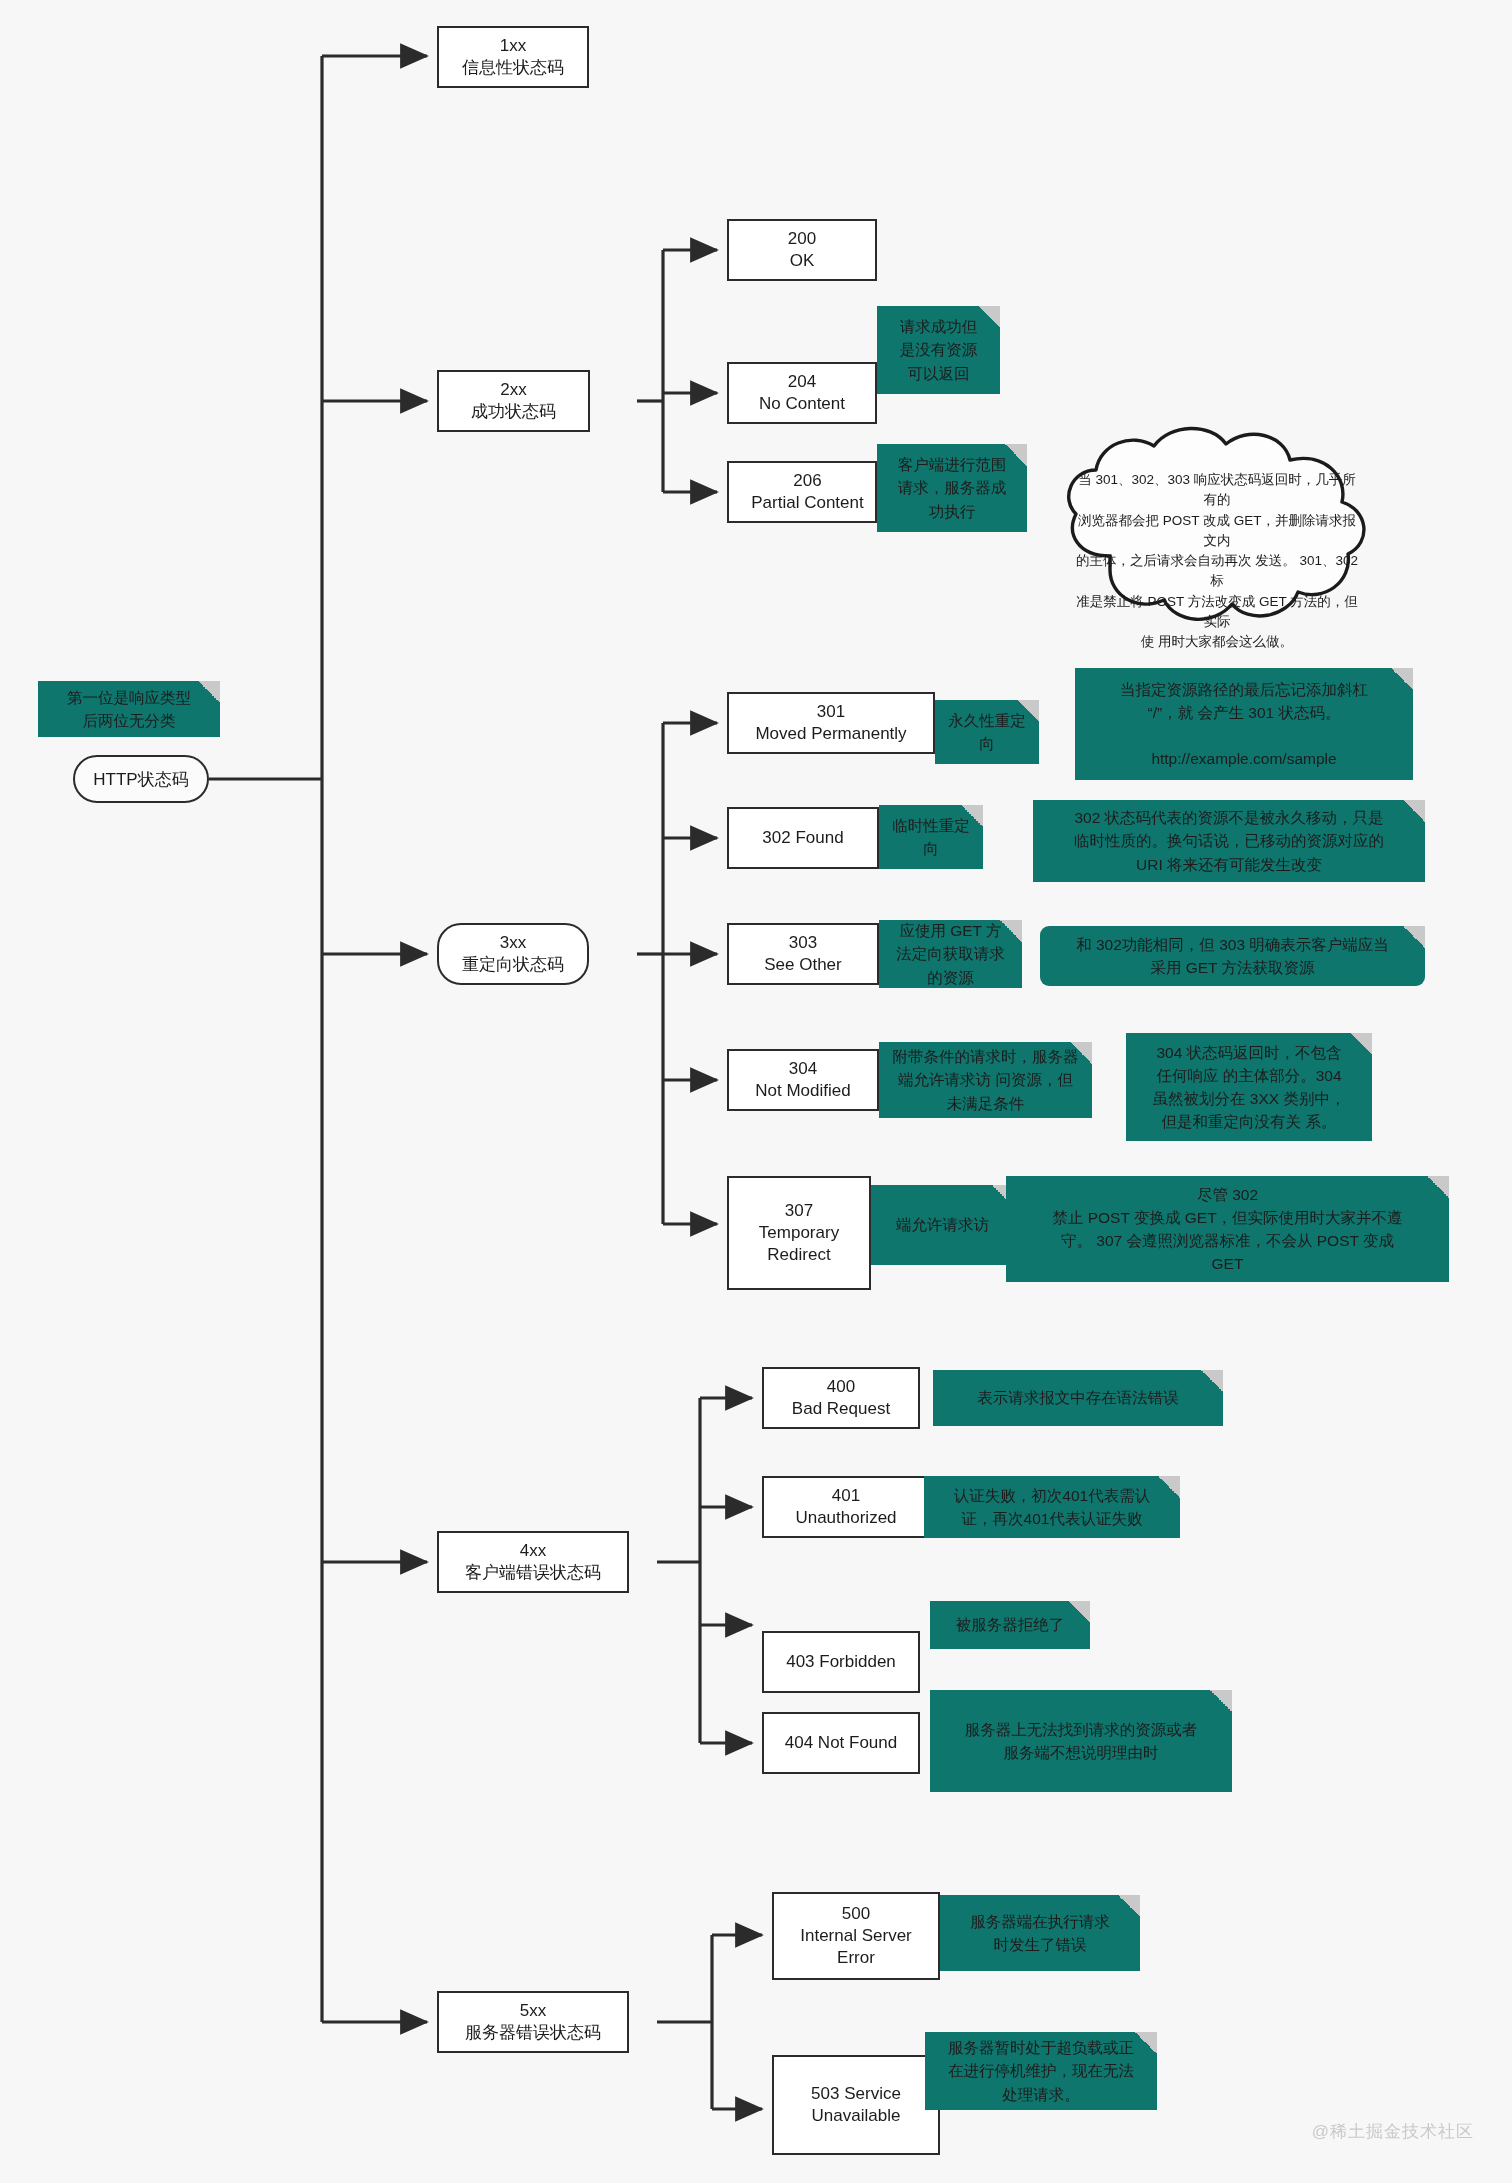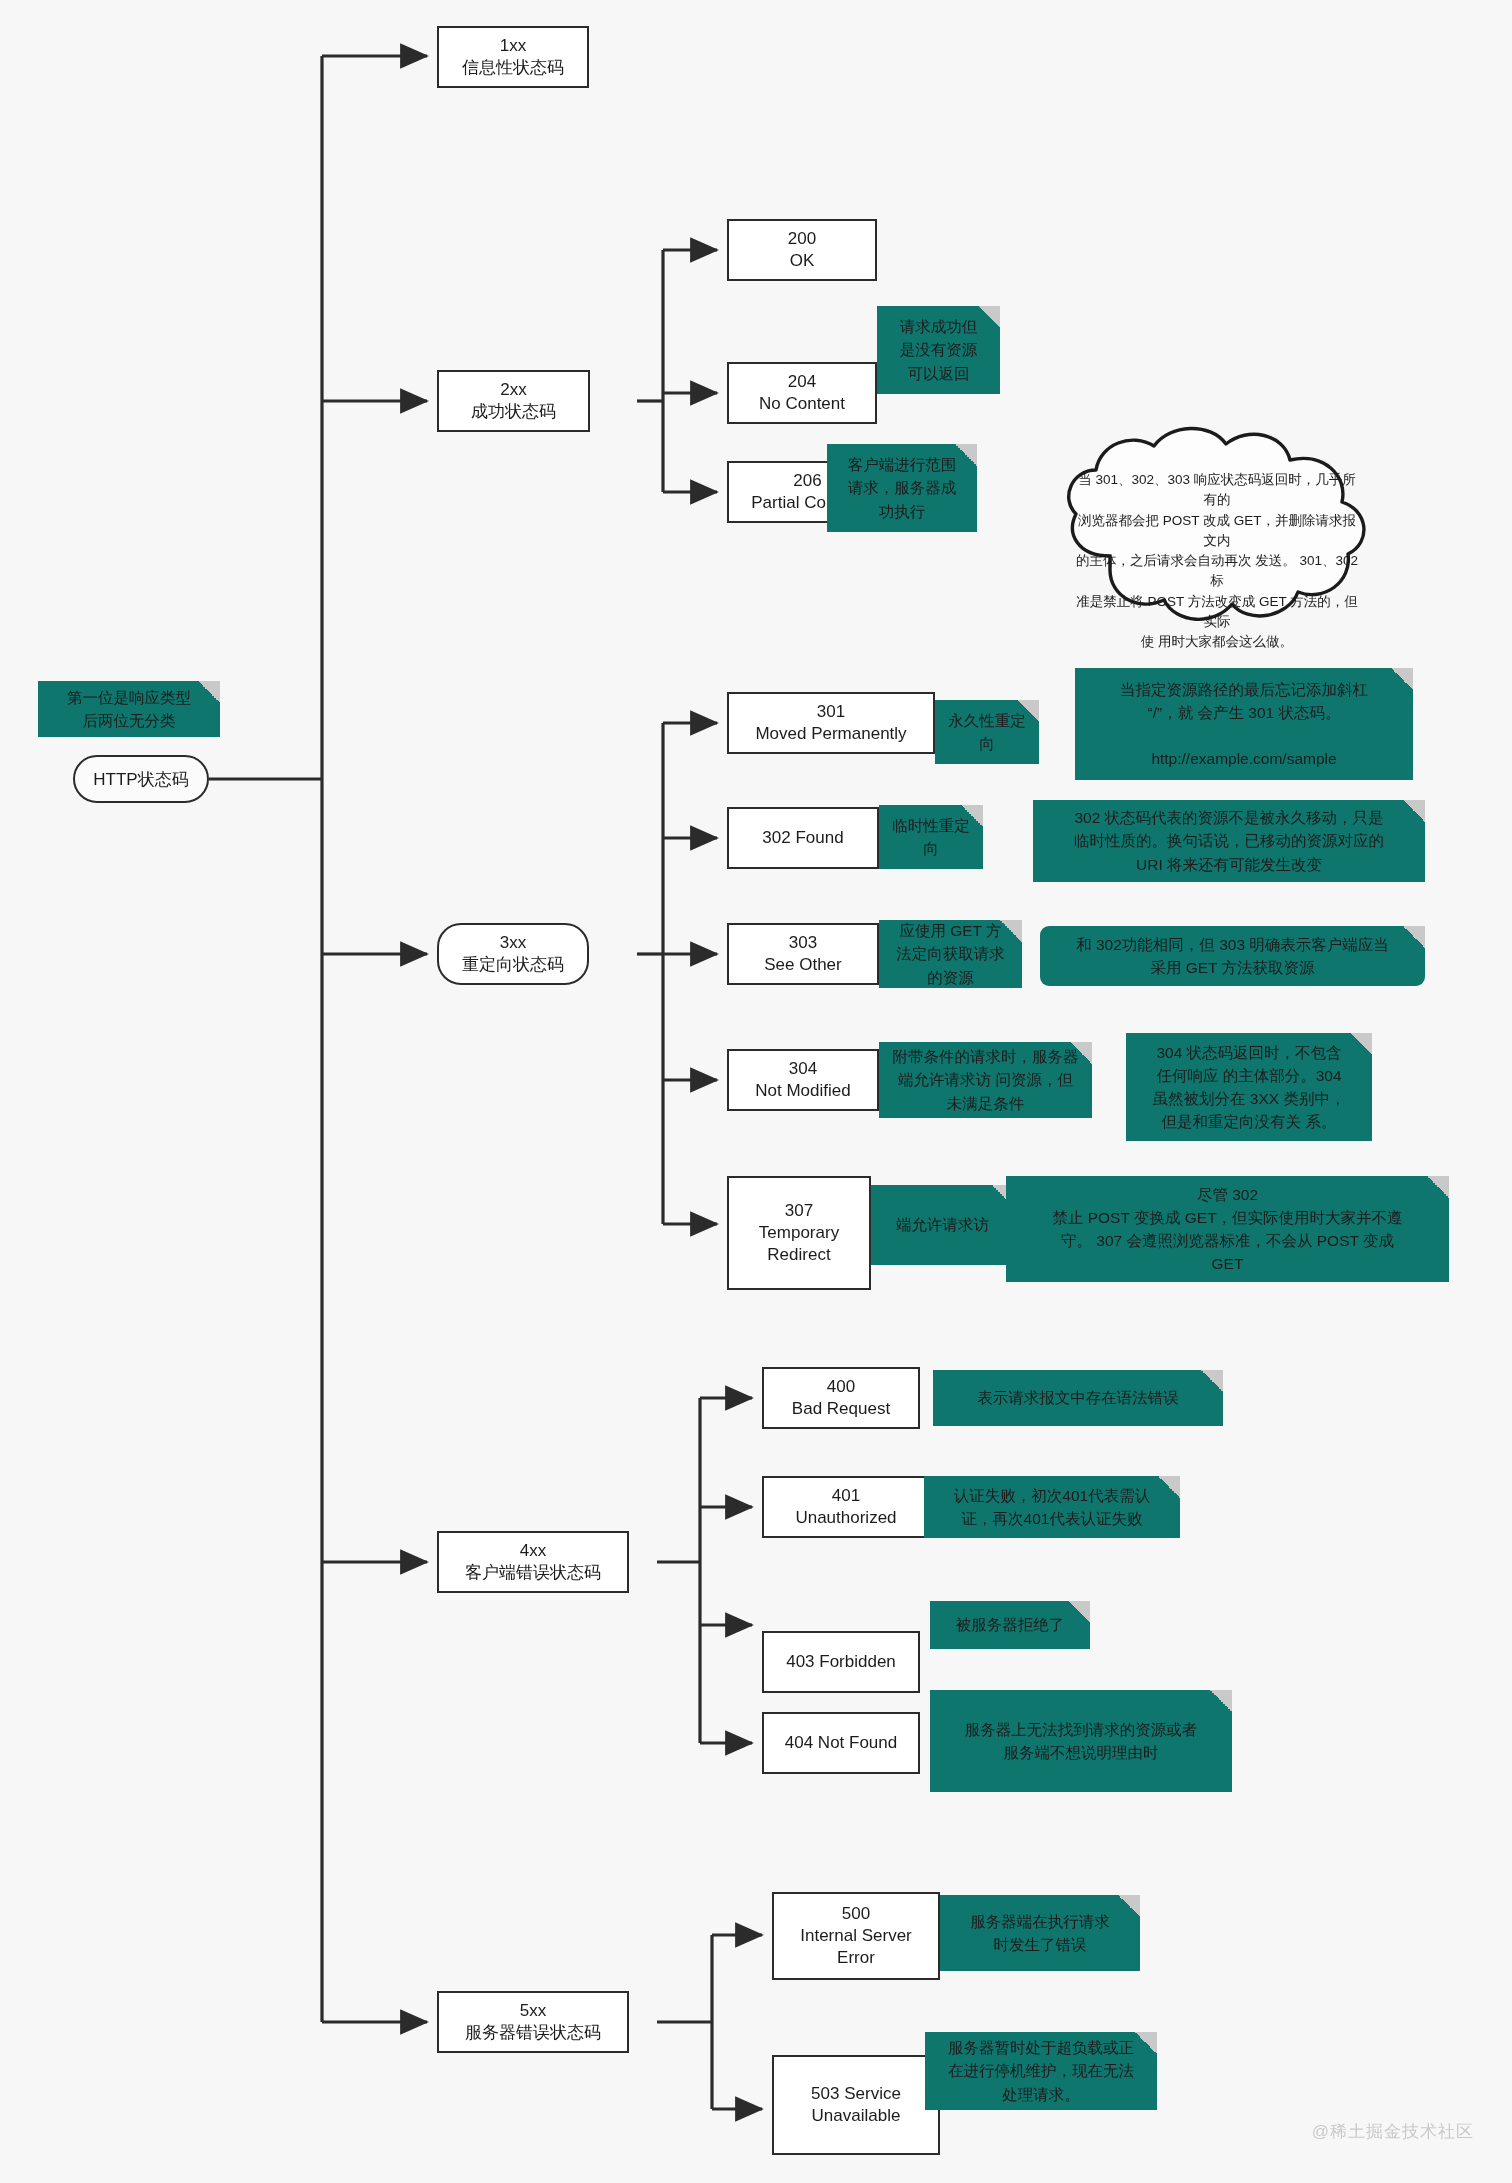--- a/index.html
+++ b/index.html
@@ -164,21 +164,21 @@
 是没有资源
 可以返回</span>
   </div>
 
   <div class="node" style="left:727px;top:461px;width:150px;height:62px;padding-left:11px;">
     <div>
       <span class="ln">206</span>
       <span class="ln">Partial Content</span>
     </div>
   </div>
-  <div class="note" style="left:827px;top:444px;width:150px;height:88px;">
+  <div class="note" style="left:877px;top:444px;width:150px;height:88px;">
     <span class="fold"></span>
     <span class="note-txt">客户端进行范围
 请求，服务器成
 功执行</span>
   </div>
 
   <div class="cloud" style="left:1052px;top:424px;width:330px;height:230px;">
     <svg width="330" height="230" viewBox="0 0 330 230">
       <path d="M58,132
                C26,132 14,110 24,90

